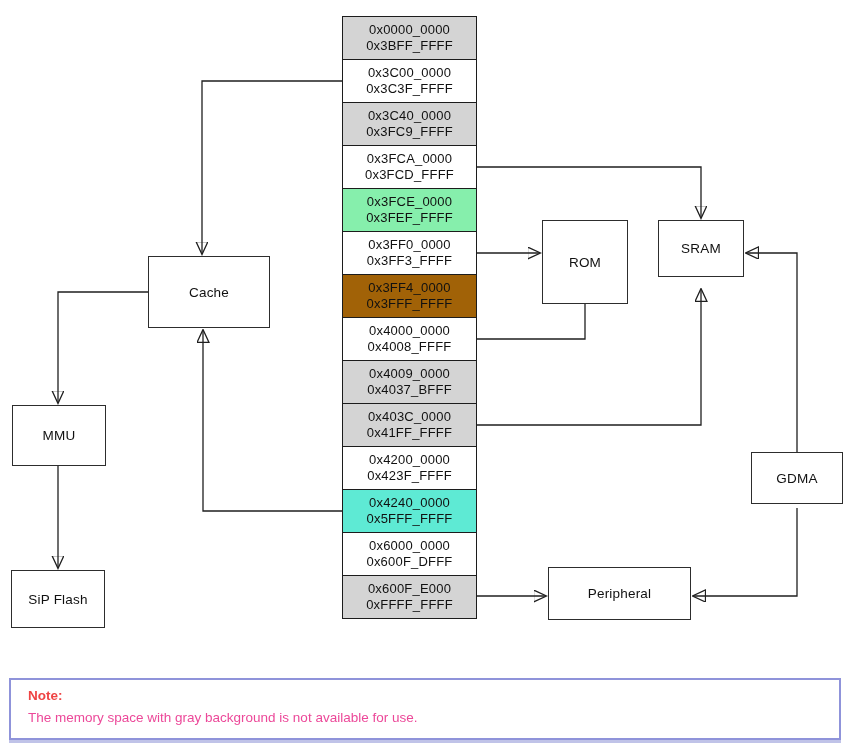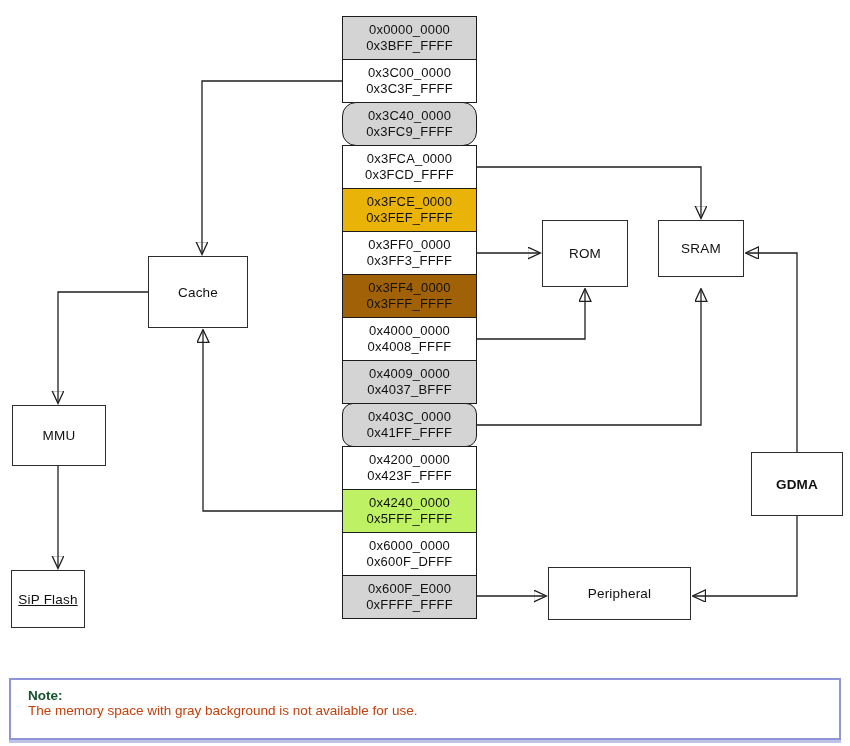--- a/index.html
+++ b/index.html
@@ -49,45 +49,46 @@
     position: absolute;
     background: #ffffff;
     border: 1.4px solid #2d2d2d;
     display: flex;
     align-items: center;
     justify-content: center;
     font-size: 13.5px;
     color: #111111;
     letter-spacing: 0.2px;
   }
-  .box-cache      { left: 148px; top: 256px; width: 100px; height: 72px; }
+  .box-cache      { left: 148px; top: 256px; width: 122px; height: 72px; }
   .box-mmu        { left: 12px;  top: 405px; width: 94px;  height: 61px; }
-  .box-sip-flash  { left: 11px;  top: 570px; width: 74px;  height: 58px; text-decoration: underline; }
-  .box-rom        { left: 542px; top: 220px; width: 86px;  height: 67px; }
+  .box-sip-flash  { left: 11px;  top: 570px; width: 94px;  height: 58px; }
+  .box-rom        { left: 542px; top: 220px; width: 86px;  height: 84px; }
   .box-sram       { left: 658px; top: 220px; width: 86px;  height: 57px; }
-  .box-gdma       { left: 751px; top: 452px; width: 92px;  height: 64px; font-weight: bold; }
+  .box-gdma       { left: 751px; top: 452px; width: 92px;  height: 52px; }
   .box-peripheral { left: 548px; top: 567px; width: 143px; height: 53px; }
   
   .note {
     position: absolute;
     left: 9px; top: 678px;
     width: 832px; height: 62px;
     border: 2px solid #8f93da;
     background: #ffffff;
     box-shadow: 0 3px 0 0 #c0c3e8;
     padding: 8px 18px 0 17px;
   }
   .note-title {
     font-size: 13.5px;
     font-weight: bold;
-    color: #14532d;
+    color: #ef4444;
   }
   .note-text {
+    margin-top: 7px;
     font-size: 13.5px;
-    color: #c2410c;
+    color: #ec4899;
   }
 </style>
 </head>
 <body>
 
 <div class="canvas">
 
   <svg class="connectors" viewBox="0 0 850 746" xmlns="http://www.w3.org/2000/svg">
     <defs>
       <marker id="arr" markerUnits="userSpaceOnUse" markerWidth="14" markerHeight="13" refX="12.5" refY="6" orient="auto">
@@ -120,57 +121,57 @@
 
   <div class="stack" id="stack">
       <div class="seg" style="background: rgb(212, 212, 212);">
         <div>0x0000_0000</div>
         <div>0x3BFF_FFFF</div>
       </div>
       <div class="seg" style="background: rgb(255, 255, 255);">
         <div>0x3C00_0000</div>
         <div>0x3C3F_FFFF</div>
       </div>
-      <div class="seg" style="background: rgb(212, 212, 212); border-radius: 14px;">
+      <div class="seg" style="background: rgb(212, 212, 212);">
         <div>0x3C40_0000</div>
         <div>0x3FC9_FFFF</div>
       </div>
       <div class="seg" style="background: rgb(255, 255, 255);">
         <div>0x3FCA_0000</div>
         <div>0x3FCD_FFFF</div>
       </div>
-      <div class="seg" style="background: #eab308;">
+      <div class="seg" style="background: #86efac;">
         <div>0x3FCE_0000</div>
         <div>0x3FEF_FFFF</div>
       </div>
       <div class="seg" style="background: rgb(255, 255, 255);">
         <div>0x3FF0_0000</div>
         <div>0x3FF3_FFFF</div>
       </div>
       <div class="seg" style="background: #a16207;">
         <div>0x3FF4_0000</div>
         <div>0x3FFF_FFFF</div>
       </div>
       <div class="seg" style="background: rgb(255, 255, 255);">
         <div>0x4000_0000</div>
         <div>0x4008_FFFF</div>
       </div>
       <div class="seg" style="background: rgb(212, 212, 212);">
         <div>0x4009_0000</div>
         <div>0x4037_BFFF</div>
       </div>
-      <div class="seg" style="background: rgb(212, 212, 212); border-radius: 11px;">
+      <div class="seg" style="background: rgb(212, 212, 212);">
         <div>0x403C_0000</div>
         <div>0x41FF_FFFF</div>
       </div>
       <div class="seg" style="background: rgb(255, 255, 255);">
         <div>0x4200_0000</div>
         <div>0x423F_FFFF</div>
       </div>
-      <div class="seg" style="background: #bef264;">
+      <div class="seg" style="background: #5eead4;">
         <div>0x4240_0000</div>
         <div>0x5FFF_FFFF</div>
       </div>
       <div class="seg" style="background: rgb(255, 255, 255);">
         <div>0x6000_0000</div>
         <div>0x600F_DFFF</div>
       </div>
       <div class="seg" style="background: rgb(212, 212, 212);">
         <div>0x600F_E000</div>
         <div>0xFFFF_FFFF</div>

